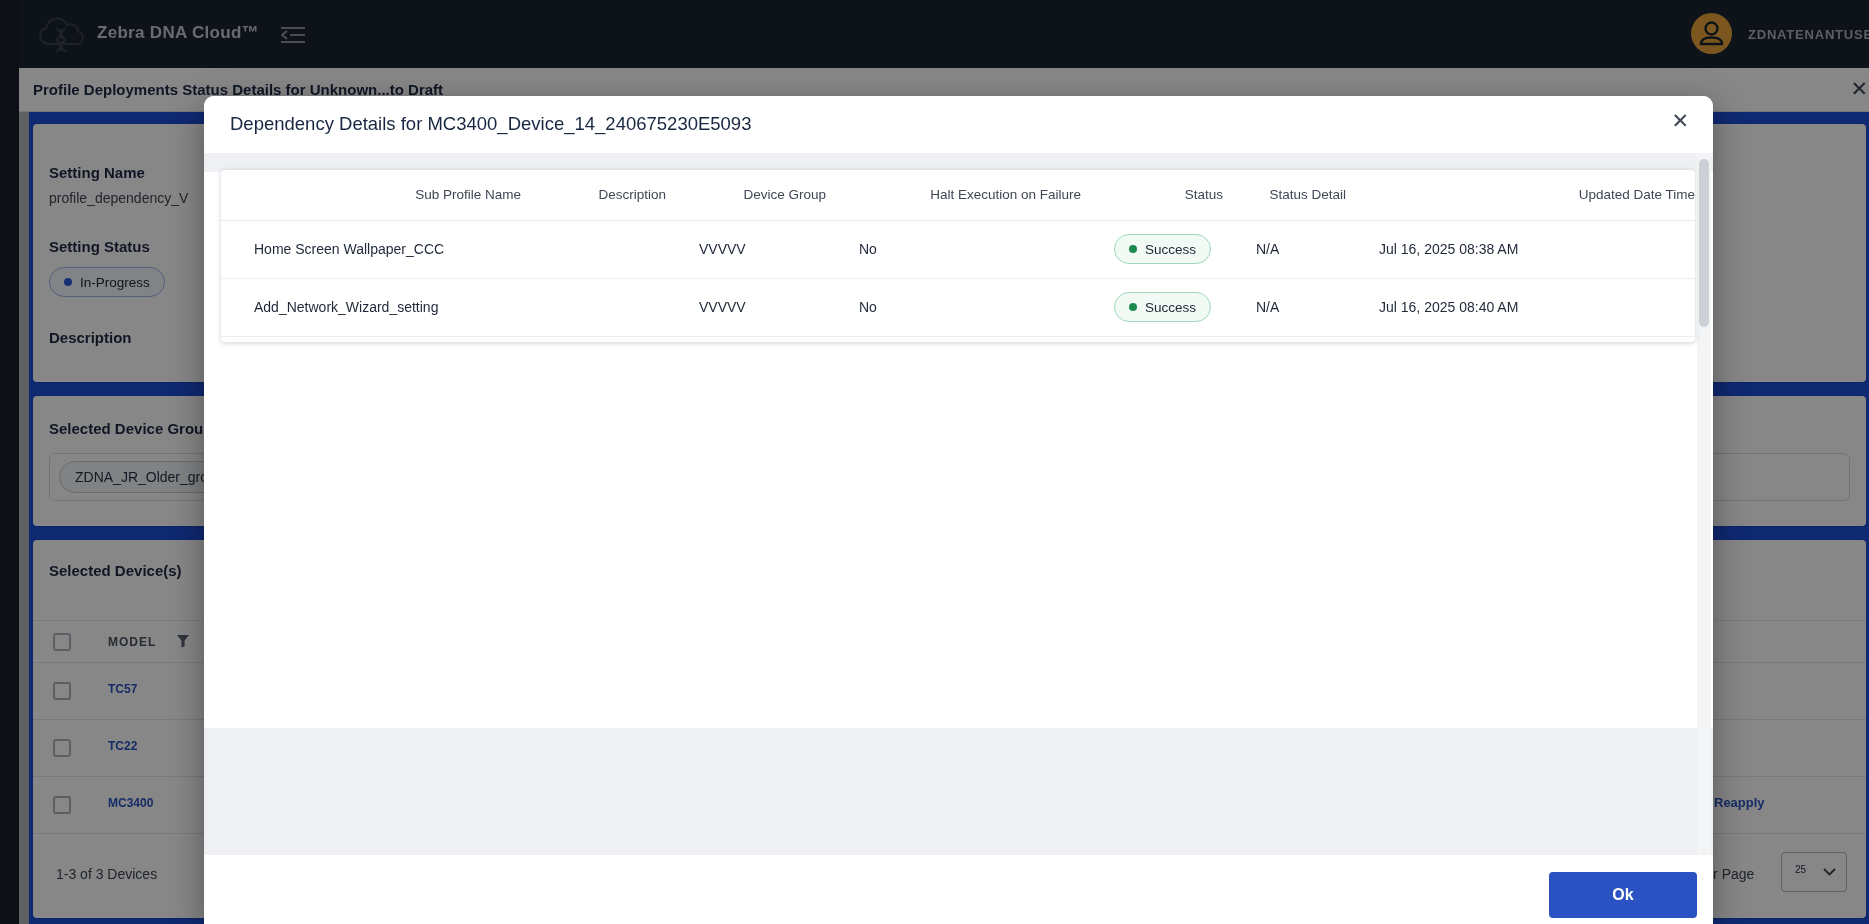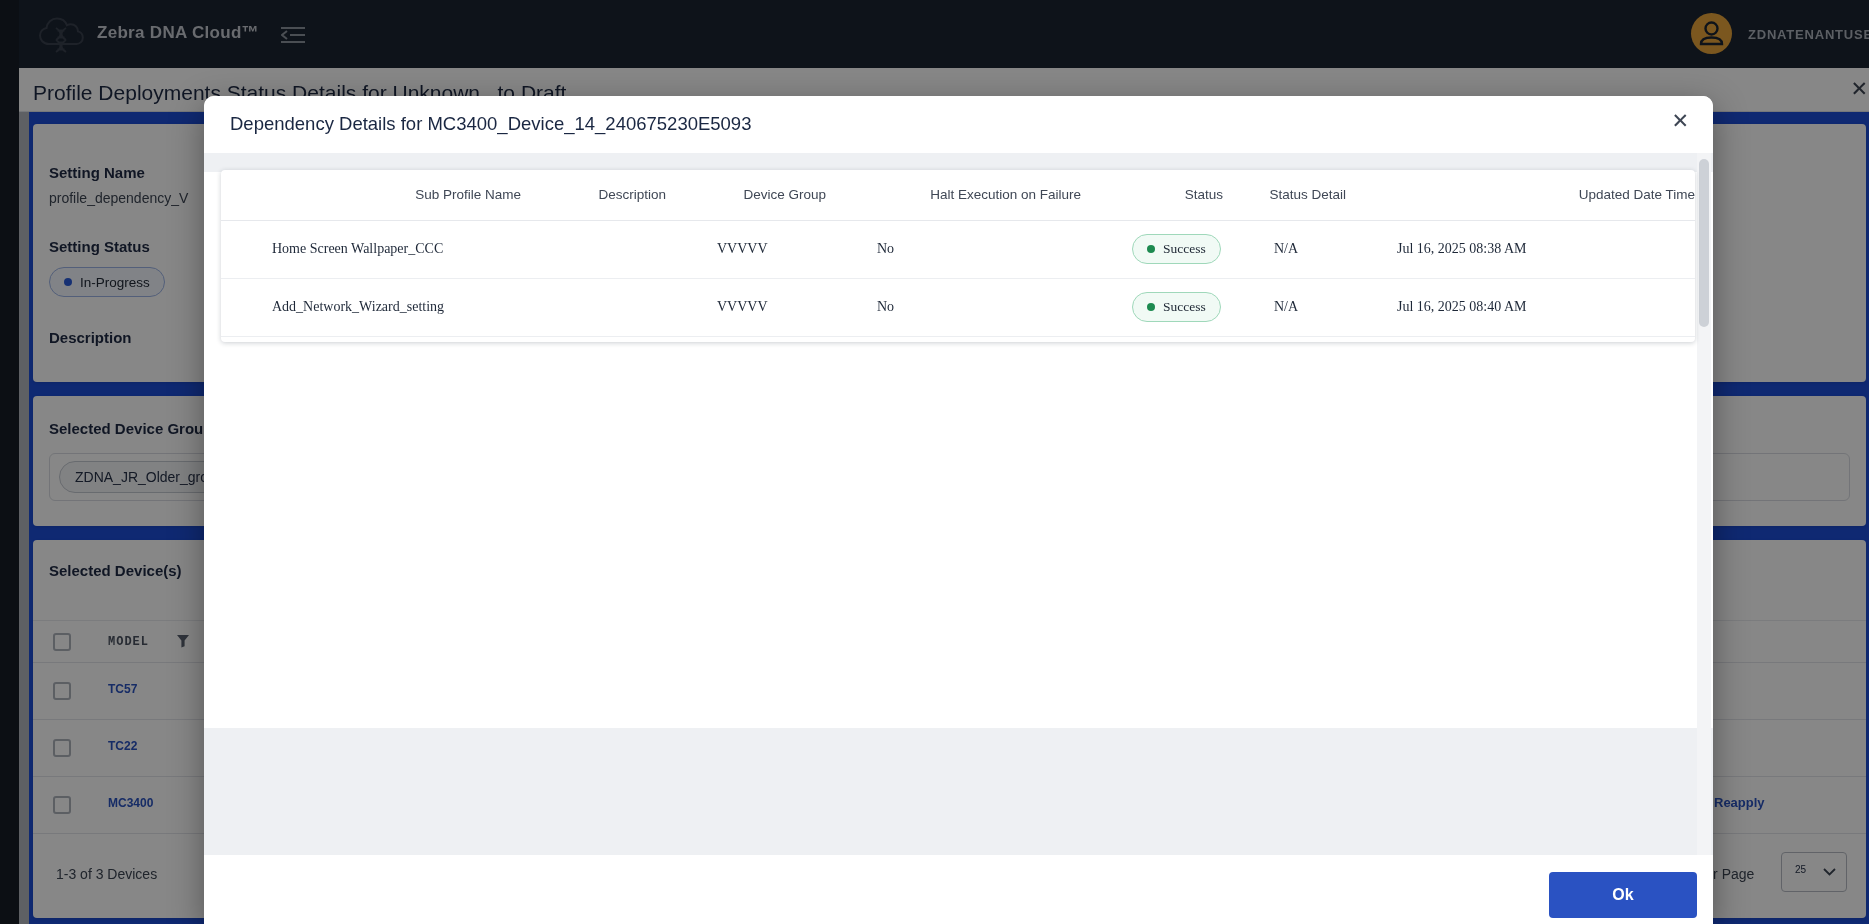--- a/index.html
+++ b/index.html
@@ -12,21 +12,21 @@
   
   .app-header { position:absolute; top:0; left:0; width:100%; height:68px; background:#1b2431; }
   .logo { position:absolute; left:18px; top:10px; width:48px; height:48px; }
   .app-title { position:absolute; left:78px; top:23px; font-size:17px; font-weight:bold; letter-spacing:.3px; color:#c6cad1; }
   .menu-icon { position:absolute; left:262px; top:26px; width:24px; height:18px; cursor:pointer; }
   .avatar { position:absolute; left:1672px; top:13px; width:41px; height:41px; border-radius:50%; background:#e8a53c; }
   .username { position:absolute; left:1729px; top:27px; font-size:13px; font-weight:bold; letter-spacing:.8px; color:#aeb4bd; }
 
   
   .banner { position:absolute; top:68px; left:0; width:100%; height:44px; background:#ffffff; border-bottom:1px solid #dfe2e8; }
-  .banner-title { position:absolute; left:14px; top:13px; font-size:21px; font-weight:normal; color:#1e2a44; }
+  .banner-title { position:absolute; left:14px; top:13px; font-size:15px; font-weight:bold; color:#1e2a44; }
   .banner-close { position:absolute; right:20px; top:10px; font-size:21px; line-height:21px; color:#3e4654; cursor:pointer; font-weight:400; }
 
   .left-strip  { position:absolute; left:0; top:112px; width:10px; height:812px; background:#b2b6bd; }
   .right-strip { position:absolute; right:0; top:112px; width:10px; height:812px; background:#c7cbd1; }
 
   
   .card { position:absolute; left:14px; width:1833px; background:#ffffff; border-radius:4px; box-shadow:0 1px 3px rgba(20,30,50,.14); }
   .card1 { top:124px; height:258px; padding:40px 16px 0 16px; }
   .card2 { top:396px; height:130px; padding:24px 16px 0 16px; }
   .card3 { top:540px; height:378px; padding:22px 0 0 0; }
@@ -44,21 +44,21 @@
   .chip { display:inline-flex; align-items:center; height:32px; padding:0 15px; border:1px solid #c5cad2; border-radius:16px; background:#f4f5f7; font-size:14px; color:#273249; }
 
   .card3 .card-title { padding-left:16px; }
 
   
   .dev-table { position:absolute; left:0; top:80px; width:100%; }
   .dev-row { position:relative; border-bottom:1px solid #e2e5ea; }
   .dev-head { height:43px; border-top:1px solid #e9ebef; }
   .dev-body-row { height:57px; }
   .checkbox { position:absolute; left:20px; top:50%; margin-top:-9px; width:18px; height:18px; border:2px solid #aeb3bc; border-radius:3px; background:#fff; cursor:pointer; }
-  .col-model-head { position:absolute; left:75px; top:14px; font-size:12px; font-weight:bold; letter-spacing:1px; color:#4a5260;font-family:Liberation Mono, monospace; }
+  .col-model-head { position:absolute; left:75px; top:14px; font-size:12px; font-weight:bold; letter-spacing:1px; color:#4a5260; }
   .filter-icon { position:absolute; left:143px; top:13px; cursor:pointer; }
   .model-link { position:absolute; left:75px; top:19px; font-size:12px; font-weight:bold; color:#2b53c0; text-decoration:none; cursor:pointer; }
   .reapply-link { position:absolute; left:1681px; top:18px; font-size:13px; font-weight:bold; color:#2b53c0; text-decoration:none; cursor:pointer; }
 
   .dev-footer { position:absolute; left:0; bottom:0; width:100%; height:83px; }
   .range-text { position:absolute; left:23px; top:31px; font-size:14px; color:#3d4654; }
   .perpage-label { position:absolute; left:1663px; top:31px; font-size:14px; color:#3d4654; }
   .perpage-select { position:absolute; left:1748px; top:17px; width:66px; height:40px; border:1px solid #b7bcc4; border-radius:4px; background:#fff; cursor:pointer; }
   .perpage-value { position:absolute; left:13px; top:11px; font-size:10px; color:#273249; }
   .perpage-chevron { position:absolute; right:10px; top:15px; }
@@ -75,21 +75,21 @@
   .modal-band-top { position:absolute; top:57px; left:0; width:100%; height:19px; background:#eef0f3; }
   .modal-band-bottom { position:absolute; top:632px; left:0; width:100%; height:127px; background:#eef0f3; }
   .modal-footer { position:absolute; top:759px; left:0; width:100%; height:69px; background:#fff; }
   .ok-button { position:absolute; right:16px; top:17px; width:148px; height:46px; background:#2a52c2; color:#fff;
                border:none; border-radius:4px; font-family:"Liberation Sans",sans-serif; font-size:16px; font-weight:bold; cursor:pointer; }
 
   .modal-card { position:absolute; left:17px; top:74px; width:1474px; height:172px; background:#fff; border-radius:4px;
                 box-shadow:0 1px 5px rgba(25,35,55,.22); z-index:2; }
   .dep-table { width:100%; border-collapse:collapse; table-layout:fixed; }
   .dep-table th { height:50px; text-align:right; font-size:13.5px; font-weight:400; color:#3f4755; padding-left:33px; border-bottom:1px solid #e6e8ec; }
-  .dep-table td { height:58px; font-size:14px; color:#1e2838; padding-left:51px; border-bottom:1px solid #eceef1;font-family:Liberation Serif, serif; }
+  .dep-table td { height:58px; font-size:14px; color:#1e2838; padding-left:33px; border-bottom:1px solid #eceef1; }
   .dep-table tr:last-child td { border-bottom:1px solid #eceef1; }
   .pill-success { background:#f1faf5; border:1px solid #9fd8ba; }
   .pill-success .pill-dot { background:#1d8a50; }
 
   .modal-scroll-track { position:absolute; right:2px; top:57px; width:14px; height:702px; background:#f3f4f6; z-index:1; }
   .modal-scroll-thumb { position:absolute; right:2px; top:6px; width:10px; height:168px; background:#cdd1d7; border-radius:5px; cursor:pointer; }
 </style>
 </head>
 <body>
 

